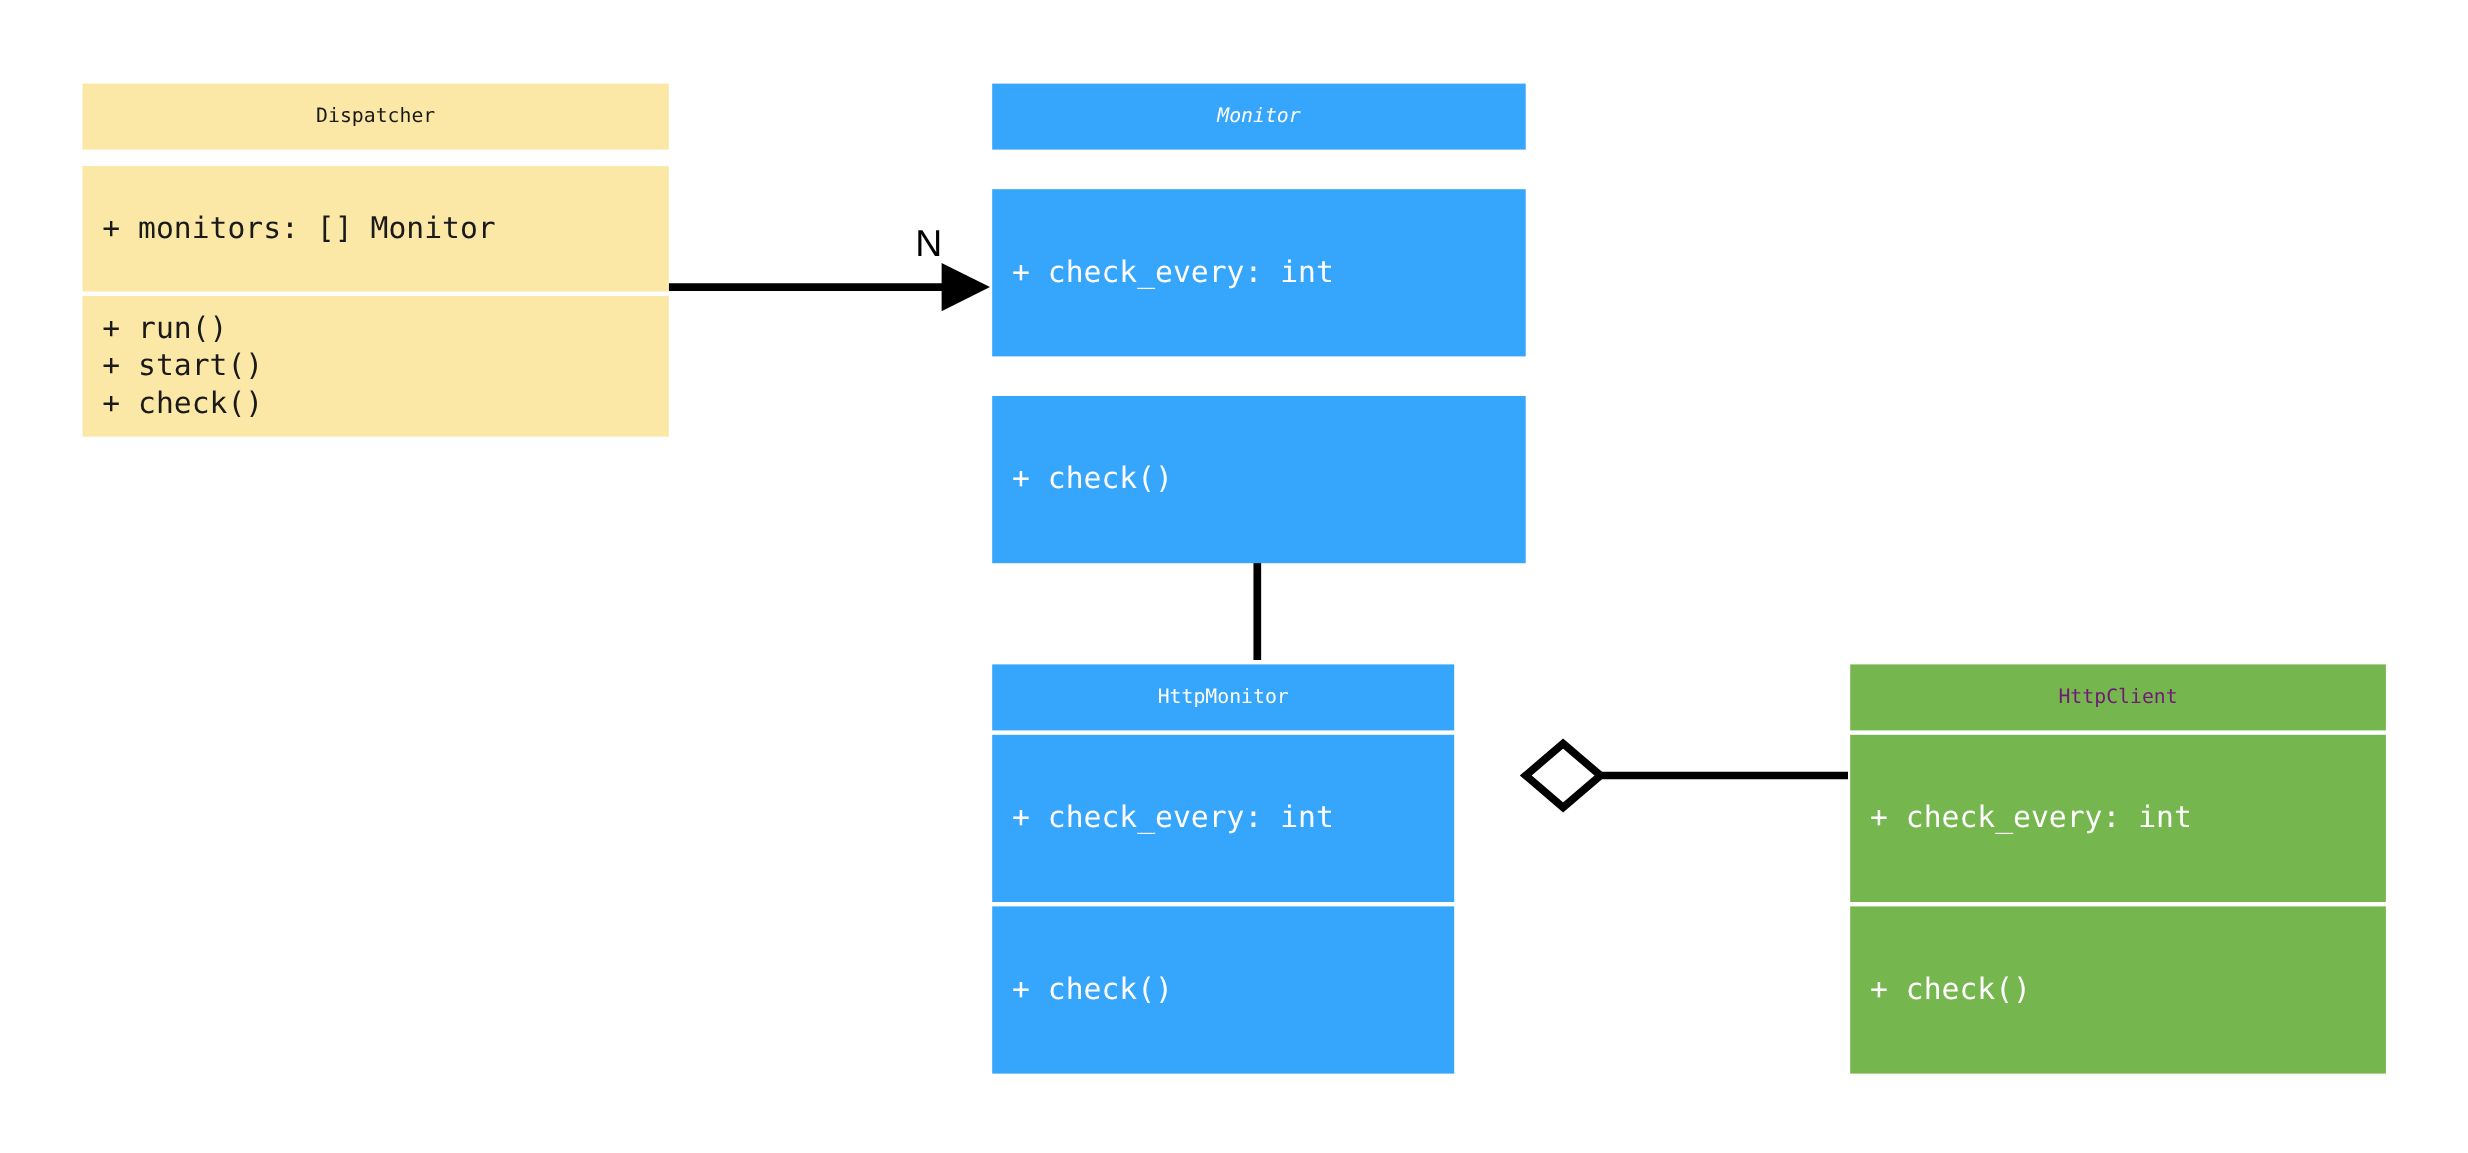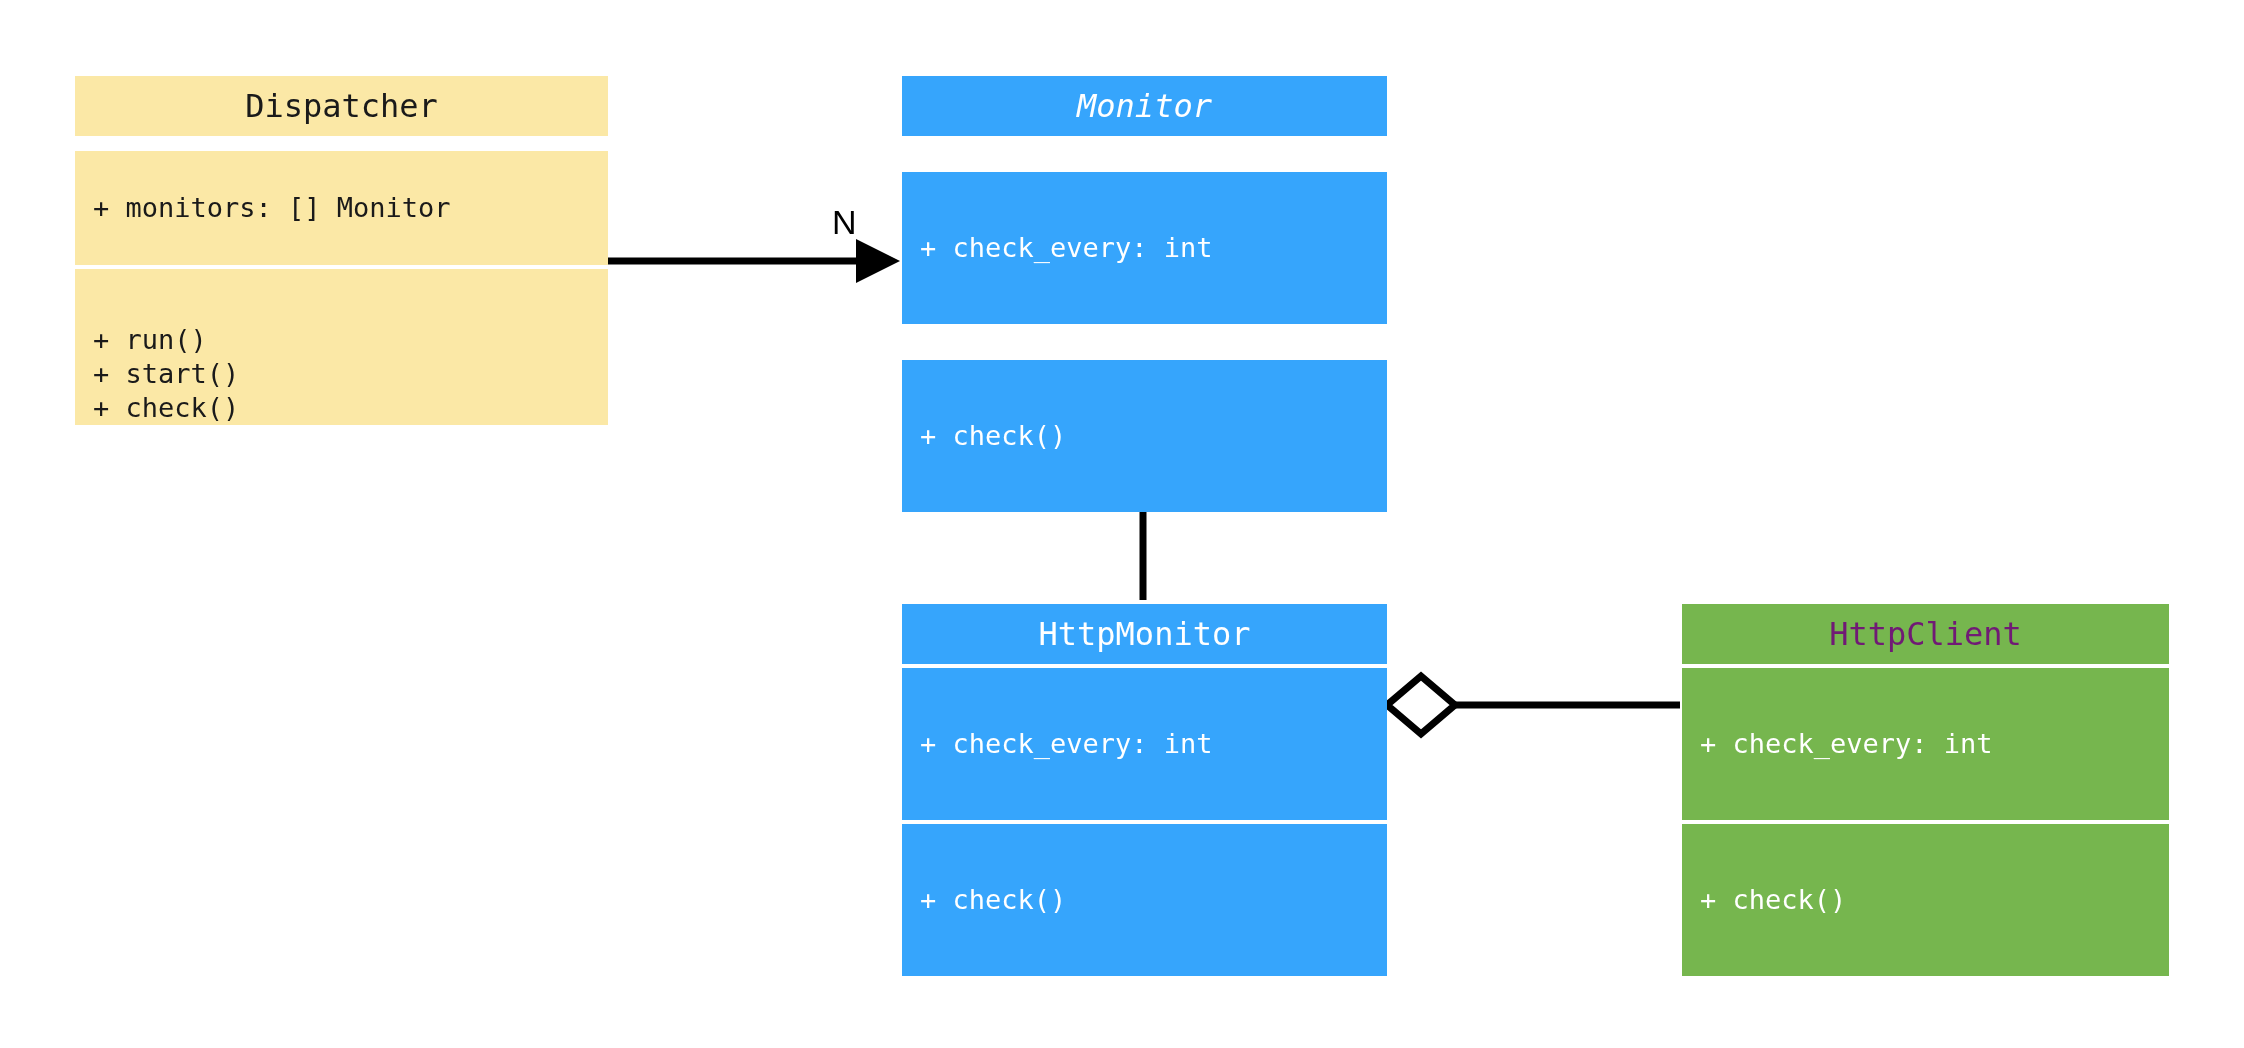--- a/index.html
+++ b/index.html
@@ -36,21 +36,21 @@
   .compartment.title {
     align-items: center;
     justify-content: center;
     text-align: center;
   }
   .compartment.body {
     align-items: flex-start;
     padding-left: 18px;
   }
   .class-title {
-    font-size: 32px;
+    font-size: 18px;
     line-height: 1.2;
     letter-spacing: 0px;
     white-space: nowrap;
   }
   .class-title.abstract {
     font-style: italic;
   }
   .member {
     font-size: 27px;
     line-height: 34px;
@@ -116,21 +116,21 @@
   <div class="uml-class theme-cream" style="left: 75px; top: 76px; width: 533px;">
 
     <div class="compartment title" style="height: 60px;">
       <div class="class-title">Dispatcher</div>
     </div>
 
     <div class="compartment body" style="height: 114px; margin-top: 11px;">
       <div class="member">+ monitors: [] Monitor</div>
     </div>
 
-    <div class="compartment body" style="height: 156px; justify-content: flex-end;">
+    <div class="compartment body" style="height: 128px;">
       <div class="member">+ run()</div>
       <div class="member">+ start()</div>
       <div class="member">+ check()</div>
     </div>
   </div>
 
   <div class="uml-class theme-blue" style="left: 902px; top: 76px; width: 485px; gap: 36px;">
 
     <div class="compartment title" style="height: 60px;">
       <div class="class-title abstract">Monitor</div>
@@ -138,21 +138,21 @@
 
     <div class="compartment body" style="height: 152px;">
       <div class="member">+ check_every: int</div>
     </div>
 
     <div class="compartment body" style="height: 152px;">
       <div class="member">+ check()</div>
     </div>
   </div>
 
-  <div class="uml-class theme-blue" style="left: 902px; top: 604px; width: 485px;">
+  <div class="uml-class theme-blue" style="left: 902px; top: 604px; width: 420px;">
 
     <div class="compartment title" style="height: 60px;">
       <div class="class-title">HttpMonitor</div>
     </div>
 
     <div class="compartment body" style="height: 152px;">
       <div class="member">+ check_every: int</div>
     </div>
 
     <div class="compartment body" style="height: 152px;">

